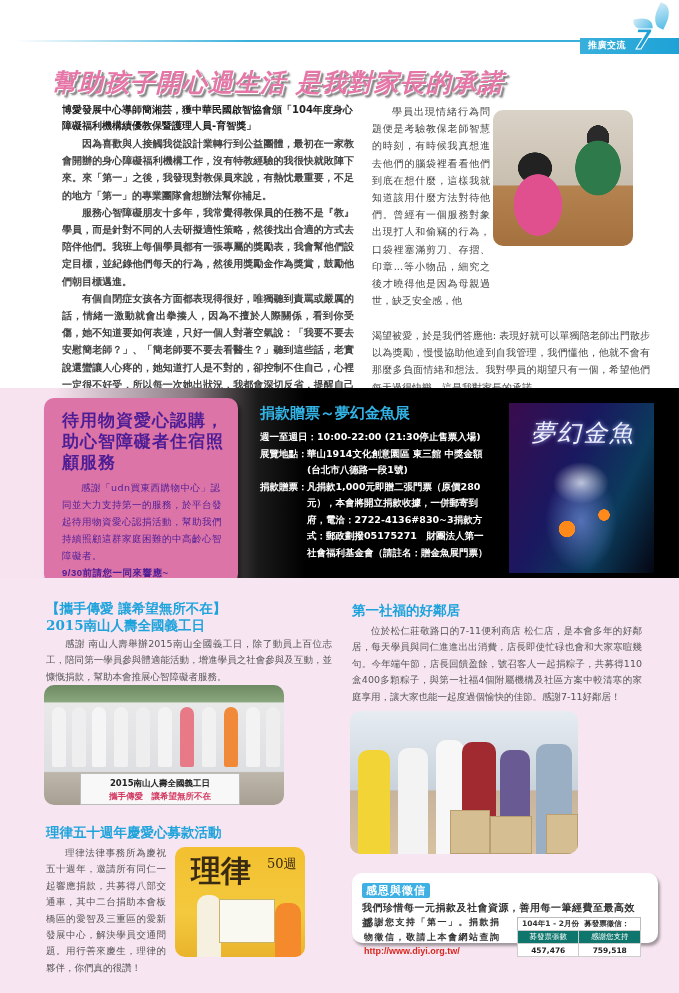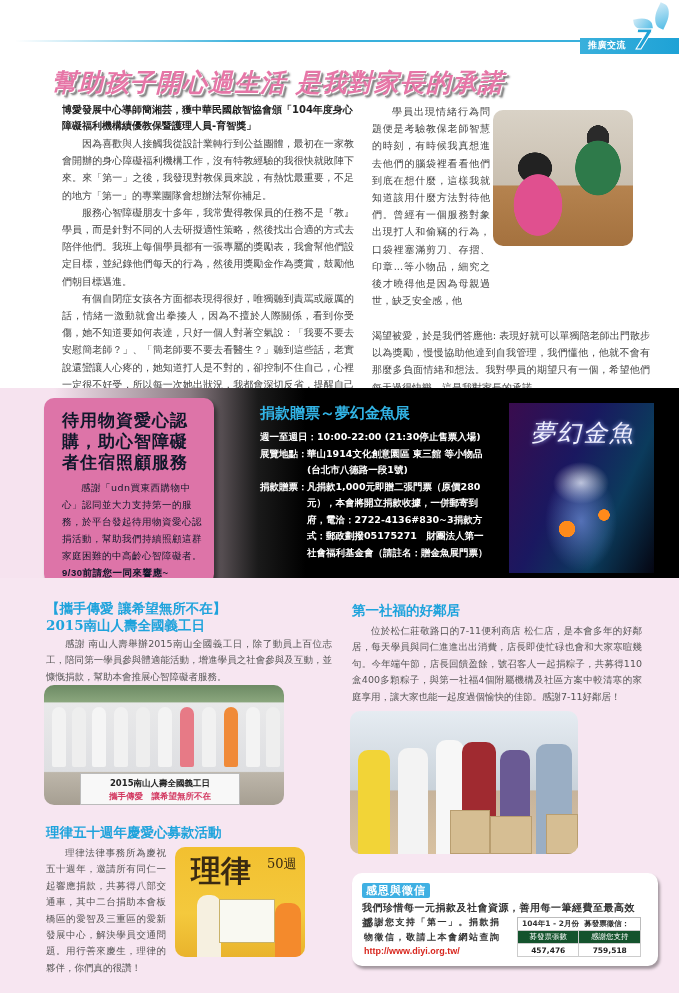--- a/index.html
+++ b/index.html
@@ -18,37 +18,37 @@
   .leaf2 { left: 634px; top: 18px; width: 18px; height: 12px; transform: rotate(-10deg); }
 
   .main-title { position: absolute; left: 52px; top: 66px; font-size: 25px; font-weight: bold; font-style: italic;
     font-family: "DejaVu Serif", serif; color: #e676a7; letter-spacing: 1px;
     text-shadow: 1px 1px 0 #fff, 2px 2px 0 #999, 3px 3px 2px #666; }
 
   
   .art-sub { position: absolute; left: 62px; top: 102px; width: 300px; font-size: 10px; font-weight: bold; color: #222; line-height: 16px; }
   .art-body { position: absolute; font-size: 10px; color: #444; line-height: 17.2px; text-align: justify; }
   .art-body p { text-indent: 2em; }
-  .art-left { left: 62px; top: 135px; width: 292px; }
+  .art-left { left: 62px; top: 135px; width: 292px; font-weight: bold; }
   .art-right-top { left: 372px; top: 103px; width: 118px; }
   .art-right-bottom { left: 372px; top: 327px; width: 278px; }
   .photo { position: absolute; border-radius: 10px; overflow: hidden; }
   .photo1 { left: 493px; top: 110px; width: 140px; height: 136px;
     background:
       radial-gradient(ellipse 30px 38px at 45px 95px, #e0508f 80%, transparent 82%),
       radial-gradient(ellipse 24px 22px at 42px 58px, #222 70%, transparent 72%),
       radial-gradient(ellipse 30px 36px at 105px 58px, #2e7a4a 75%, transparent 77%),
       radial-gradient(ellipse 16px 18px at 105px 28px, #2a2a2a 70%, transparent 72%),
       linear-gradient(to bottom, #d9d2c6 0%, #c9bfb0 55%, #b5834f 56%, #a4713e 100%); }
 
   
   .band { position: absolute; left: 0; top: 388px; width: 679px; height: 190px;
     background: linear-gradient(to right, #f6e3ef 0%, #f6e3ef 8%, #8a7b82 28%, #1a1a1a 38%, #000 45%, #000 100%); }
-  .pink-card { position: absolute; left: 44px; top: 398px; width: 170px; height: 186px; background: #dd74a8; border-radius: 10px;
-    box-shadow: 3px 4px 4px rgba(0,0,0,0.45); padding: 12px 12px 0 18px; color: #0f172a; }
+  .pink-card { position: absolute; left: 44px; top: 398px; width: 194px; height: 186px; background: #dd74a8; border-radius: 10px;
+    box-shadow: 3px 4px 4px rgba(0,0,0,0.45); padding: 12px 12px 0 18px; color: #4c1d95; }
   .pink-title { font-family: "DejaVu Serif", serif; font-weight: bold; font-size: 17px; line-height: 21px; letter-spacing: 1px; }
   .pink-body { margin-top: 6px; font-size: 9.5px; line-height: 17px; letter-spacing: 0.5px; }
   .pink-body .ind { text-indent: 2em; }
   .pink-url { font-family: "Liberation Sans", sans-serif; font-weight: bold; }
 
   .ticket { position: absolute; left: 260px; top: 404px; width: 230px; color: #fff; }
   .ticket-title { font-family: "DejaVu Serif", serif; font-weight: bold; font-size: 15px; color: #32b4e6; margin-bottom: 6px; }
   .ticket-row { display: flex; font-size: 9.5px; line-height: 16.5px; font-weight: bold; }
   .ticket-row .k { flex: none; width: 47px; white-space: nowrap; }
   .ticket-row .v { flex: 1; }
@@ -77,30 +77,30 @@
   .photo-711 { position: absolute; left: 350px; top: 711px; width: 228px; height: 143px; border-radius: 10px; overflow: hidden;
     background: linear-gradient(to bottom, #e6ecf2 0%, #c9d2da 55%, #c7b49c 56%, #d8c1a0 100%); }
   .person { position: absolute; bottom: 0; border-radius: 10px 10px 0 0; }
   .box { position: absolute; bottom: 0; background: #d6be93; border: 1px solid #b99e70; }
 
   .photo-lee { position: absolute; left: 175px; top: 847px; width: 130px; height: 110px; border-radius: 10px; overflow: hidden;
     background: linear-gradient(to bottom, #f2c030 0%, #f4c93d 60%, #e9b32c 100%); }
   .lee-text { position: absolute; left: 16px; top: 4px; font-family: "DejaVu Serif", serif; font-size: 30px; color: #3a2a12; font-weight: bold; }
   .lee-50 { position: absolute; left: 92px; top: 8px; font-family: "DejaVu Serif", serif; font-size: 13px; color: #3a2a12; }
 
-  .thanks-card { position: absolute; left: 352px; top: 873px; width: 306px; height: 93px; background: #fff; border-radius: 10px;
+  .thanks-card { position: absolute; left: 352px; top: 873px; width: 306px; height: 70px; background: #fff; border-radius: 10px;
     box-shadow: 2px 3px 3px rgba(0,0,0,0.35); padding: 6px 10px; }
   .thanks-title { display: inline-block; font-size: 11px; font-weight: bold; color: #fff; background: #3fb0e3; padding: 0 4px; letter-spacing: 1px; border-radius: 2px; }
   .thanks-line { font-size: 10px; color: #333; font-weight: bold; line-height: 15px; margin-top: 2px; letter-spacing: 0.5px; }
   .thanks-left { position: absolute; left: 12px; top: 42px; width: 140px; font-size: 9px; line-height: 14.5px; font-weight: bold; color: #333; letter-spacing: 1.5px; }
   .thanks-url { color: #d8271e; font-family: "Liberation Sans", sans-serif; letter-spacing: 0; }
   .inv-table { position: absolute; left: 165px; top: 44px; width: 124px; border: 1px solid #bbb; border-collapse: collapse; font-size: 7.5px; }
   .inv-table td { text-align: center; height: 13px; border: 1px solid #ccc; }
   .inv-caption td { background: #fff; color: #333; font-weight: bold; text-align: left; padding-left: 4px; border: none; }
-  .inv-head td { background: #14532d; color: #fff; }
+  .inv-head td { background: #0f766e; color: #fff; }
   .inv-val td { color: #222; font-weight: bold; background: #fff; }
 </style>
 </head>
 <body>
 
 <div class="hdr-line"></div>
 <div class="leaf leaf1"></div>
 <div class="leaf leaf2"></div>
 <div class="hdr-tab"></div>
 <div class="hdr-tab-label">推廣交流</div>
@@ -134,21 +134,21 @@
   </div>
 </div>
 
 <div class="ticket">
   <div class="ticket-title">捐款贈票～夢幻金魚展</div>
   <div class="ticket-row">
     <span class="v">週一至週日：10:00-22:00 (21:30停止售票入場)</span>
   </div>
   <div class="ticket-row">
     <span class="k">展覽地點：</span>
-    <span class="v">華山1914文化創意園區 東三館 等小物品 (台北市八德路一段1號)</span>
+    <span class="v">華山1914文化創意園區 東三館 中獎金額 (台北市八德路一段1號)</span>
   </div>
   <div class="ticket-row">
     <span class="k">捐款贈票：</span>
     <span class="v">凡捐款1,000元即贈二張門票（原價280元），本會將開立捐款收據，一併郵寄到府，電洽：2722-4136#830~3捐款方式：郵政劃撥05175271　財團法人第一社會福利基金會（請註名：贈金魚展門票）</span>
   </div>
 </div>
 <div class="poster">
   <div class="poster-title">夢幻金魚</div>
 </div>
 

